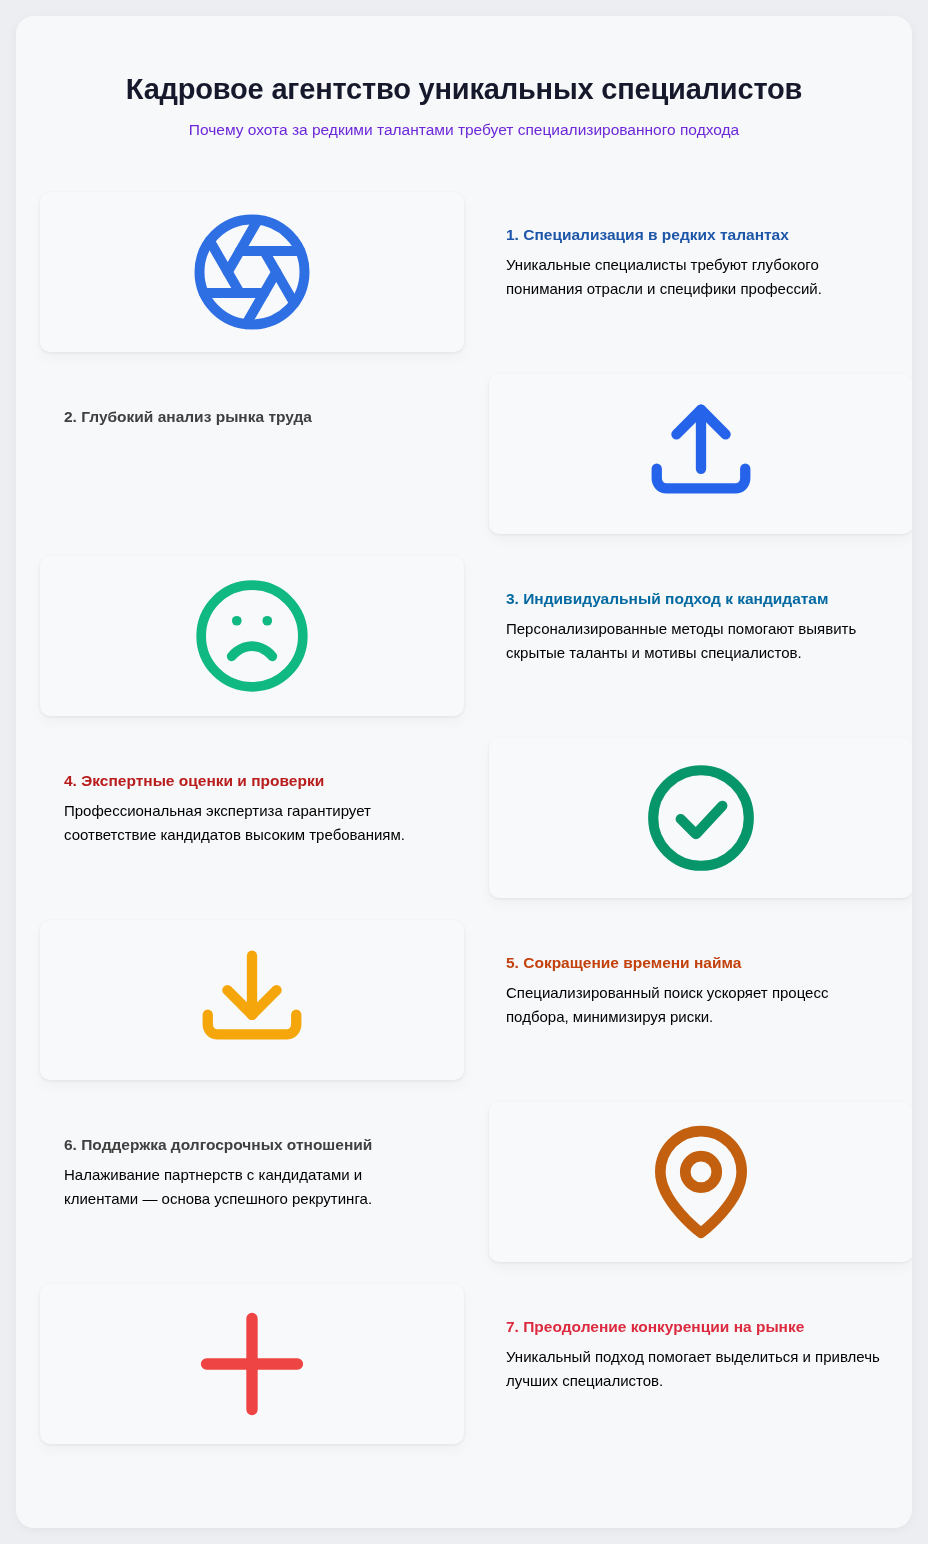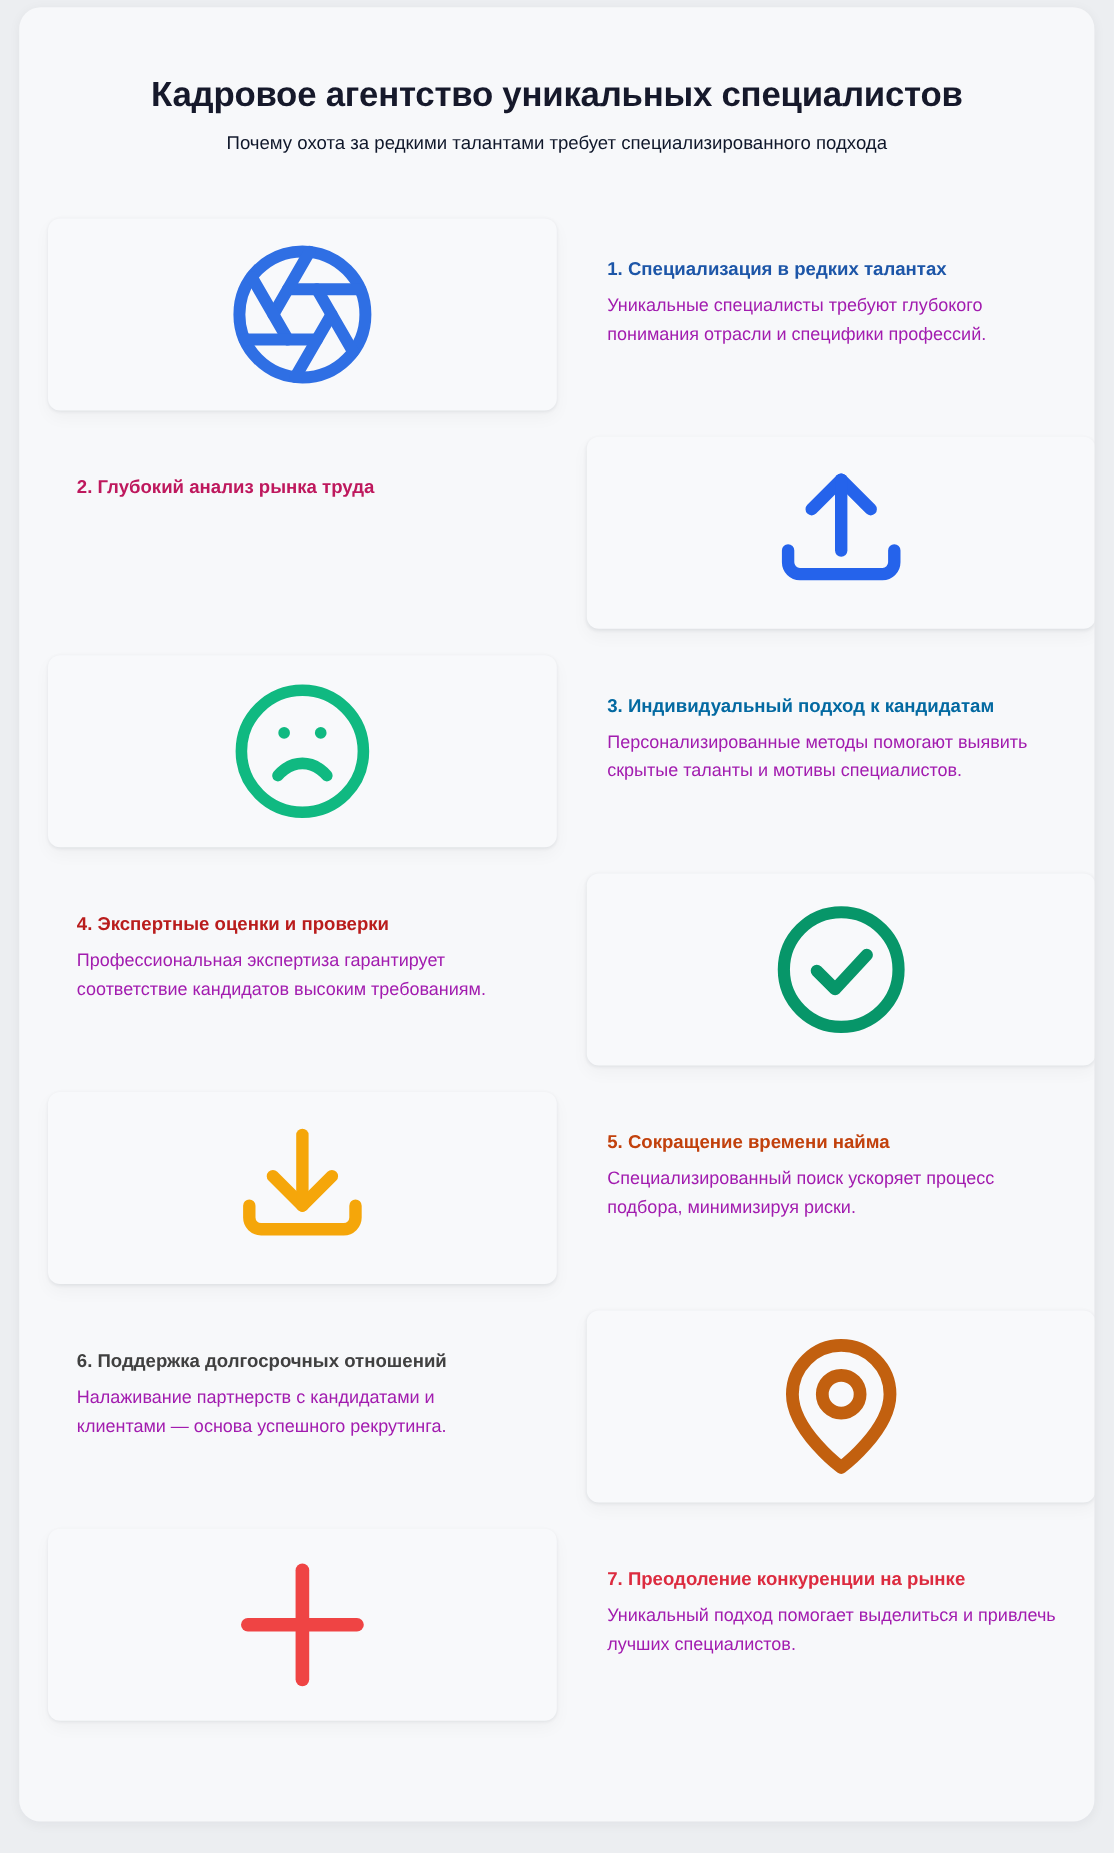--- a/index.html
+++ b/index.html
@@ -16,21 +16,21 @@
     position: relative;
     width: 928px;
     height: 1544px;
     background: #eceef1;
     overflow: hidden;
   }
 
   .outer-card {
     position: absolute;
     left: 16px;
-    top: 6px;
+    top: 16px;
     width: 896px;
     height: 1512px;
     background: #f7f8fa;
     border-radius: 18px;
     box-shadow: 0 2px 10px rgba(15, 23, 42, 0.05);
     overflow: hidden;
   }
 
   
   .header {
@@ -43,21 +43,21 @@
     font-weight: 700;
     color: #16192b;
     letter-spacing: -0.2px;
     line-height: 1.18;
   }
 
   .subtitle {
     margin-top: 14px;
     font-size: 15.5px;
     font-weight: 400;
-    color: #0f172a;
+    color: #6d28d9;
     line-height: 1.3;
   }
 
   
   .rows {
     position: relative;
     margin-top: 52px;
   }
 
   .row {
@@ -106,21 +106,21 @@
   .item-heading {
     font-size: 15.5px;
     font-weight: 700;
     line-height: 1.16;
     margin-bottom: 9px;
   }
 
   .item-body {
     font-size: 15px;
     font-weight: 400;
-    color: #a21caf;
+    color: #000000;
     line-height: 1.58;
   }
 </style>
 </head>
 <body>
 
 <div class="page">
   <div class="outer-card">
 
     <div class="header">
@@ -161,21 +161,21 @@
               <svg width="118" height="118" viewBox="0 0 24 24" fill="none" stroke="#2563eb" stroke-width="2.1" stroke-linecap="round" stroke-linejoin="round">
                 <path d="M21 15v2a2 2 0 0 1-2 2H5a2 2 0 0 1-2-2v-2"></path>
                 <polyline points="17 8 12 3 7 8"></polyline>
                 <line x1="12" y1="3" x2="12" y2="15"></line>
               </svg>
             </span>
           </div>
         </div>
         <div class="cell text-cell">
           <div class="text-inner">
-            <div class="item-heading" style="color:#be185d">2. Глубокий анализ рынка труда</div>
+            <div class="item-heading" style="color:#404040">2. Глубокий анализ рынка труда</div>
           </div>
         </div>
       </div>
 
       <div class="row">
         <div class="cell">
           <div class="icon-card">
             <span>
               <svg width="122" height="122" viewBox="0 0 24 24" fill="none" stroke="#10b981" stroke-width="1.9" stroke-linecap="round" stroke-linejoin="round">
                 <circle cx="12" cy="12" r="10"></circle>

